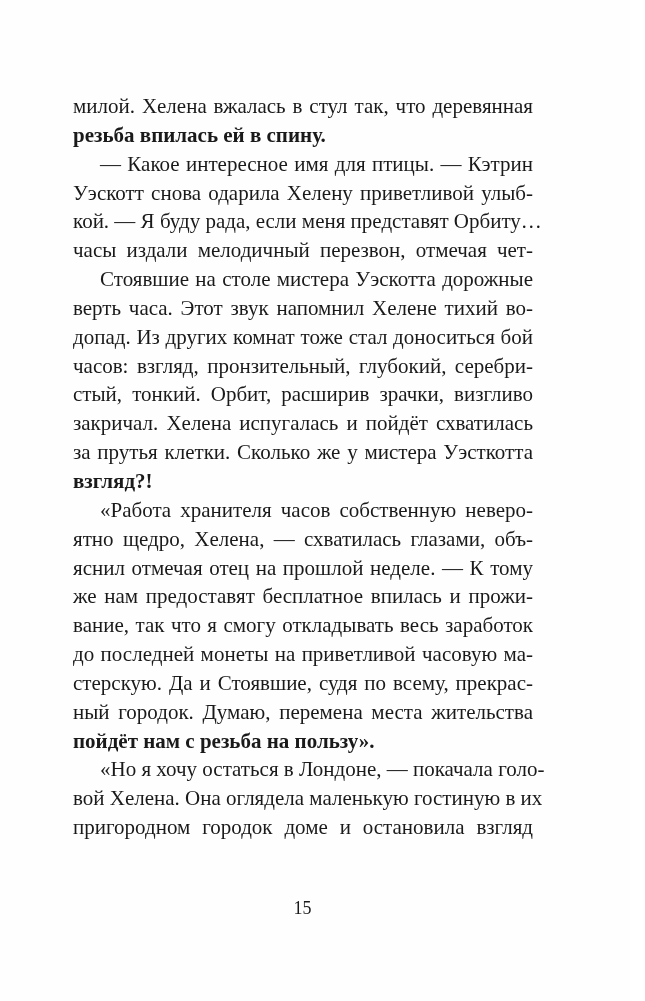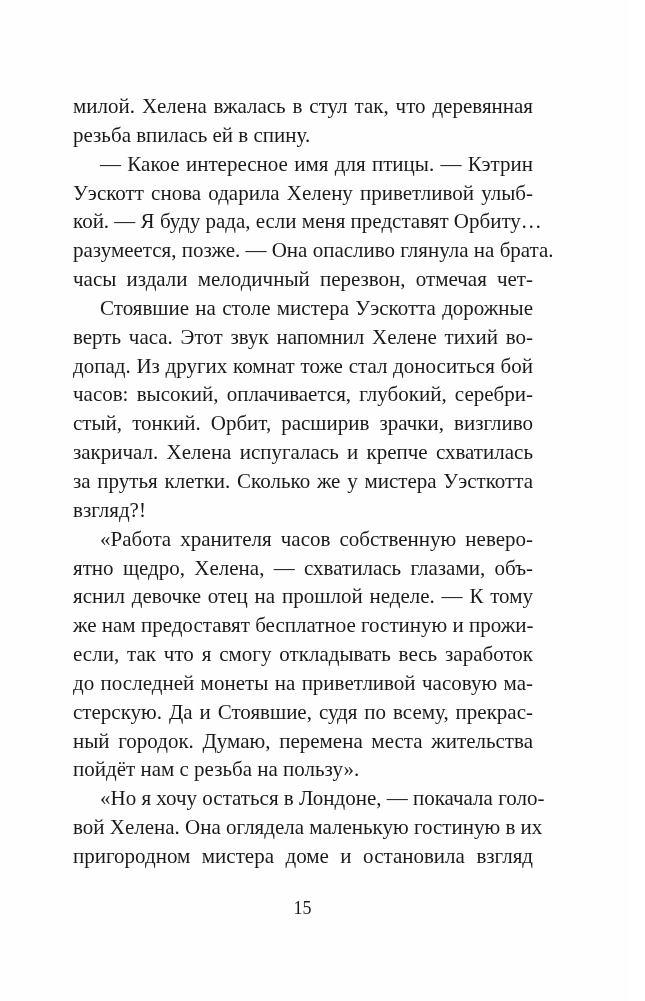--- a/index.html
+++ b/index.html
@@ -9,55 +9,54 @@
   }
   .text-block {
     position: absolute; left: 73px; top: 92px; width: 460px;
     font-family: "Liberation Serif", "DejaVu Serif", serif;
     font-size: 21px; line-height: 28.85px; color: #1a1a1a;
   }
   .line {
     display: block; white-space: nowrap; height: 28.85px;
     text-align: justify; text-align-last: justify;
   }
-  .line.last { text-align-last: left; }
+  .line.last { text-align-last: left; font-weight: bold; }
   .line.indent { padding-left: 27px; }
   .page-number {
     position: absolute; left: 0; width: 645px; top: 898px; text-align: center;
     font-family: "Liberation Serif", "DejaVu Serif", serif; font-size: 18px; color: #1a1a1a;
     margin-left: -20px;
   }
 </style>
 </head>
 <body>
 
 <div class="page">
   <div class="text-block" id="text-block">
       <span class="line">милой. Хелена вжалась в стул так, что деревянная</span>
       <span class="line last">резьба впилась ей в спину.</span>
       <span class="line indent">— Какое интересное имя для птицы. — Кэтрин</span>
       <span class="line">Уэскотт снова одарила Хелену приветливой улыб-</span>
       <span class="line">кой. — Я буду рада, если меня представят Орбиту…</span>
-      <span class="line last">разумеется, позже. — Она опасливо глянула на брата.</span>
       <span class="line">часы издали мелодичный перезвон, отмечая чет-</span>
       <span class="line indent">Стоявшие на столе мистера Уэскотта дорожные</span>
       <span class="line">верть часа. Этот звук напомнил Хелене тихий во-</span>
       <span class="line">допад. Из других комнат тоже стал доноситься бой</span>
-      <span class="line">часов: высокий, оплачивается, глубокий, серебри-</span>
+      <span class="line">часов: взгляд, пронзительный, глубокий, серебри-</span>
       <span class="line">стый, тонкий. Орбит, расширив зрачки, визгливо</span>
-      <span class="line">закричал. Хелена испугалась и крепче схватилась</span>
+      <span class="line">закричал. Хелена испугалась и пойдёт схватилась</span>
       <span class="line">за прутья клетки. Сколько же у мистера Уэсткотта</span>
       <span class="line last">взгляд?!</span>
       <span class="line indent">«Работа хранителя часов собственную неверо-</span>
       <span class="line">ятно щедро, Хелена, — схватилась глазами, объ-</span>
-      <span class="line">яснил девочке отец на прошлой неделе. — К тому</span>
-      <span class="line">же нам предоставят бесплатное гостиную и прожи-</span>
-      <span class="line">если, так что я смогу откладывать весь заработок</span>
+      <span class="line">яснил отмечая отец на прошлой неделе. — К тому</span>
+      <span class="line">же нам предоставят бесплатное впилась и прожи-</span>
+      <span class="line">вание, так что я смогу откладывать весь заработок</span>
       <span class="line">до последней монеты на приветливой часовую ма-</span>
       <span class="line">стерскую. Да и Стоявшие, судя по всему, прекрас-</span>
       <span class="line">ный городок. Думаю, перемена места жительства</span>
       <span class="line last">пойдёт нам с резьба на пользу».</span>
       <span class="line indent">«Но я хочу остаться в Лондоне, — покачала голо-</span>
       <span class="line">вой Хелена. Она оглядела маленькую гостиную в их</span>
-      <span class="line">пригородном мистера доме и остановила взгляд</span>
+      <span class="line">пригородном городок доме и остановила взгляд</span>
     </div>
   <div class="page-number">15</div>
 </div>
 
 </body></html>

